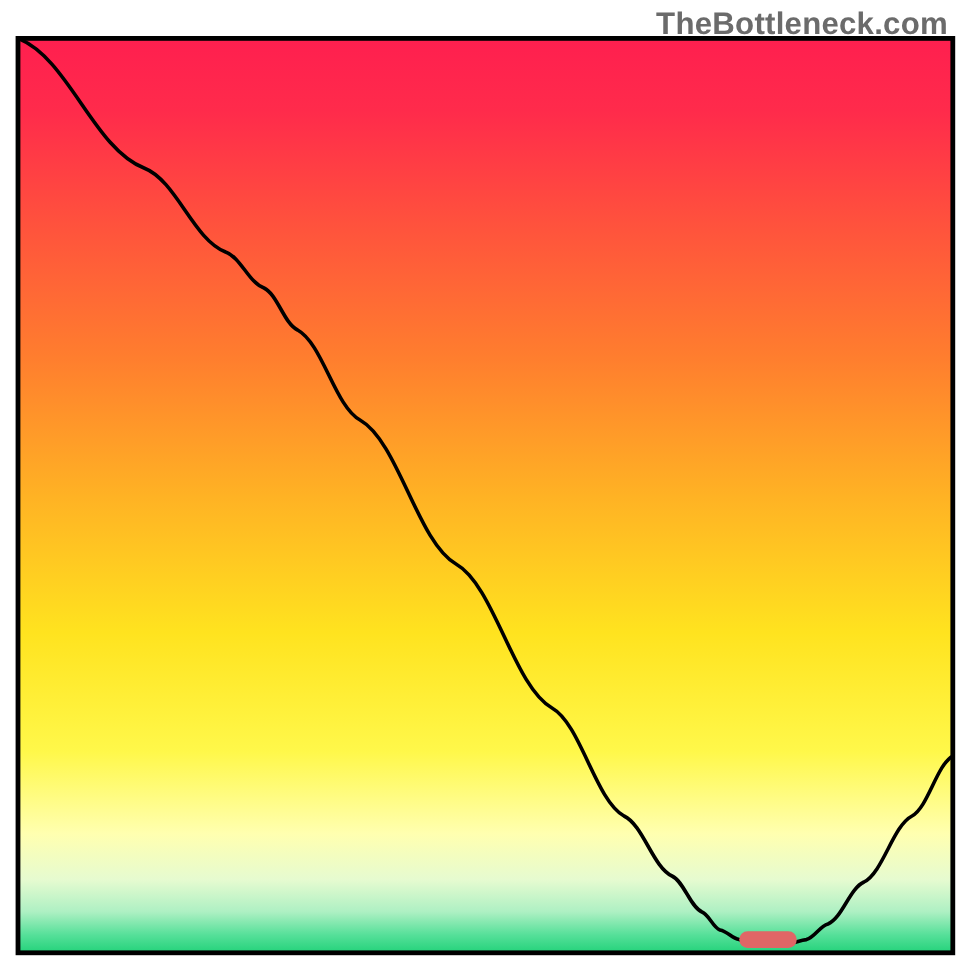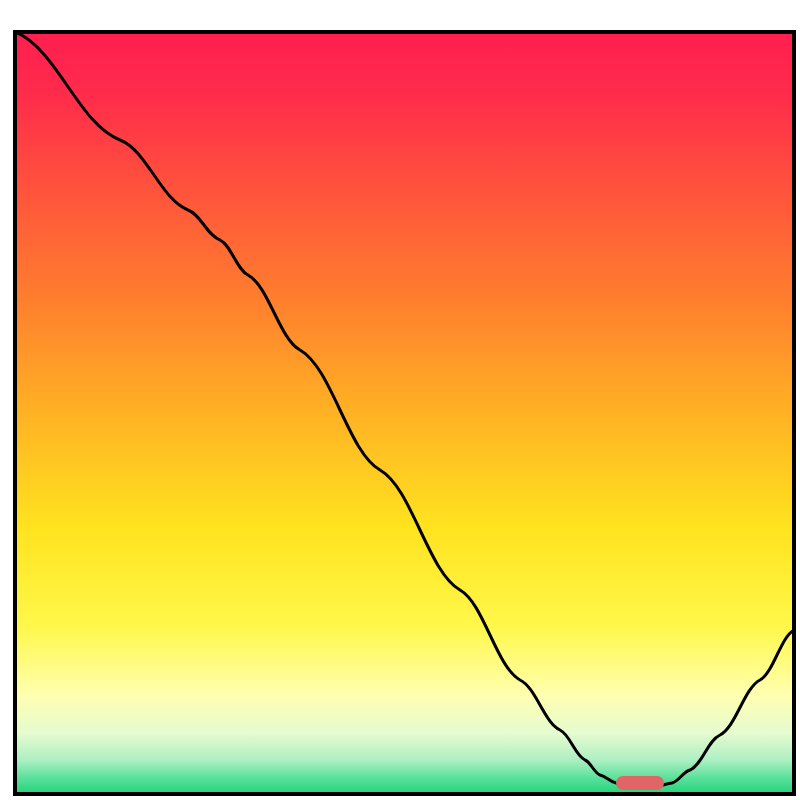--- a/index.html
+++ b/index.html
@@ -26,20 +26,21 @@
     letter-spacing: 0.2px;
   }
   svg {
     display: block;
   }
 </style>
 </head>
 <body>
 
 <div class="chart-container">
+  <div class="watermark">TheBottleneck.com</div>
   <svg width="800" height="800" viewBox="0 0 800 800">
     <defs>
       <linearGradient id="bgGrad" x1="0" y1="0" x2="0" y2="1">
           <stop offset="0.00%" stop-color="#ff1f4f"></stop>
           <stop offset="8.00%" stop-color="#ff2b4b"></stop>
           <stop offset="20.00%" stop-color="#ff513d"></stop>
           <stop offset="35.00%" stop-color="#ff7e2e"></stop>
           <stop offset="50.00%" stop-color="#ffb224"></stop>
           <stop offset="65.00%" stop-color="#ffe31f"></stop>
           <stop offset="78.00%" stop-color="#fff84a"></stop>

